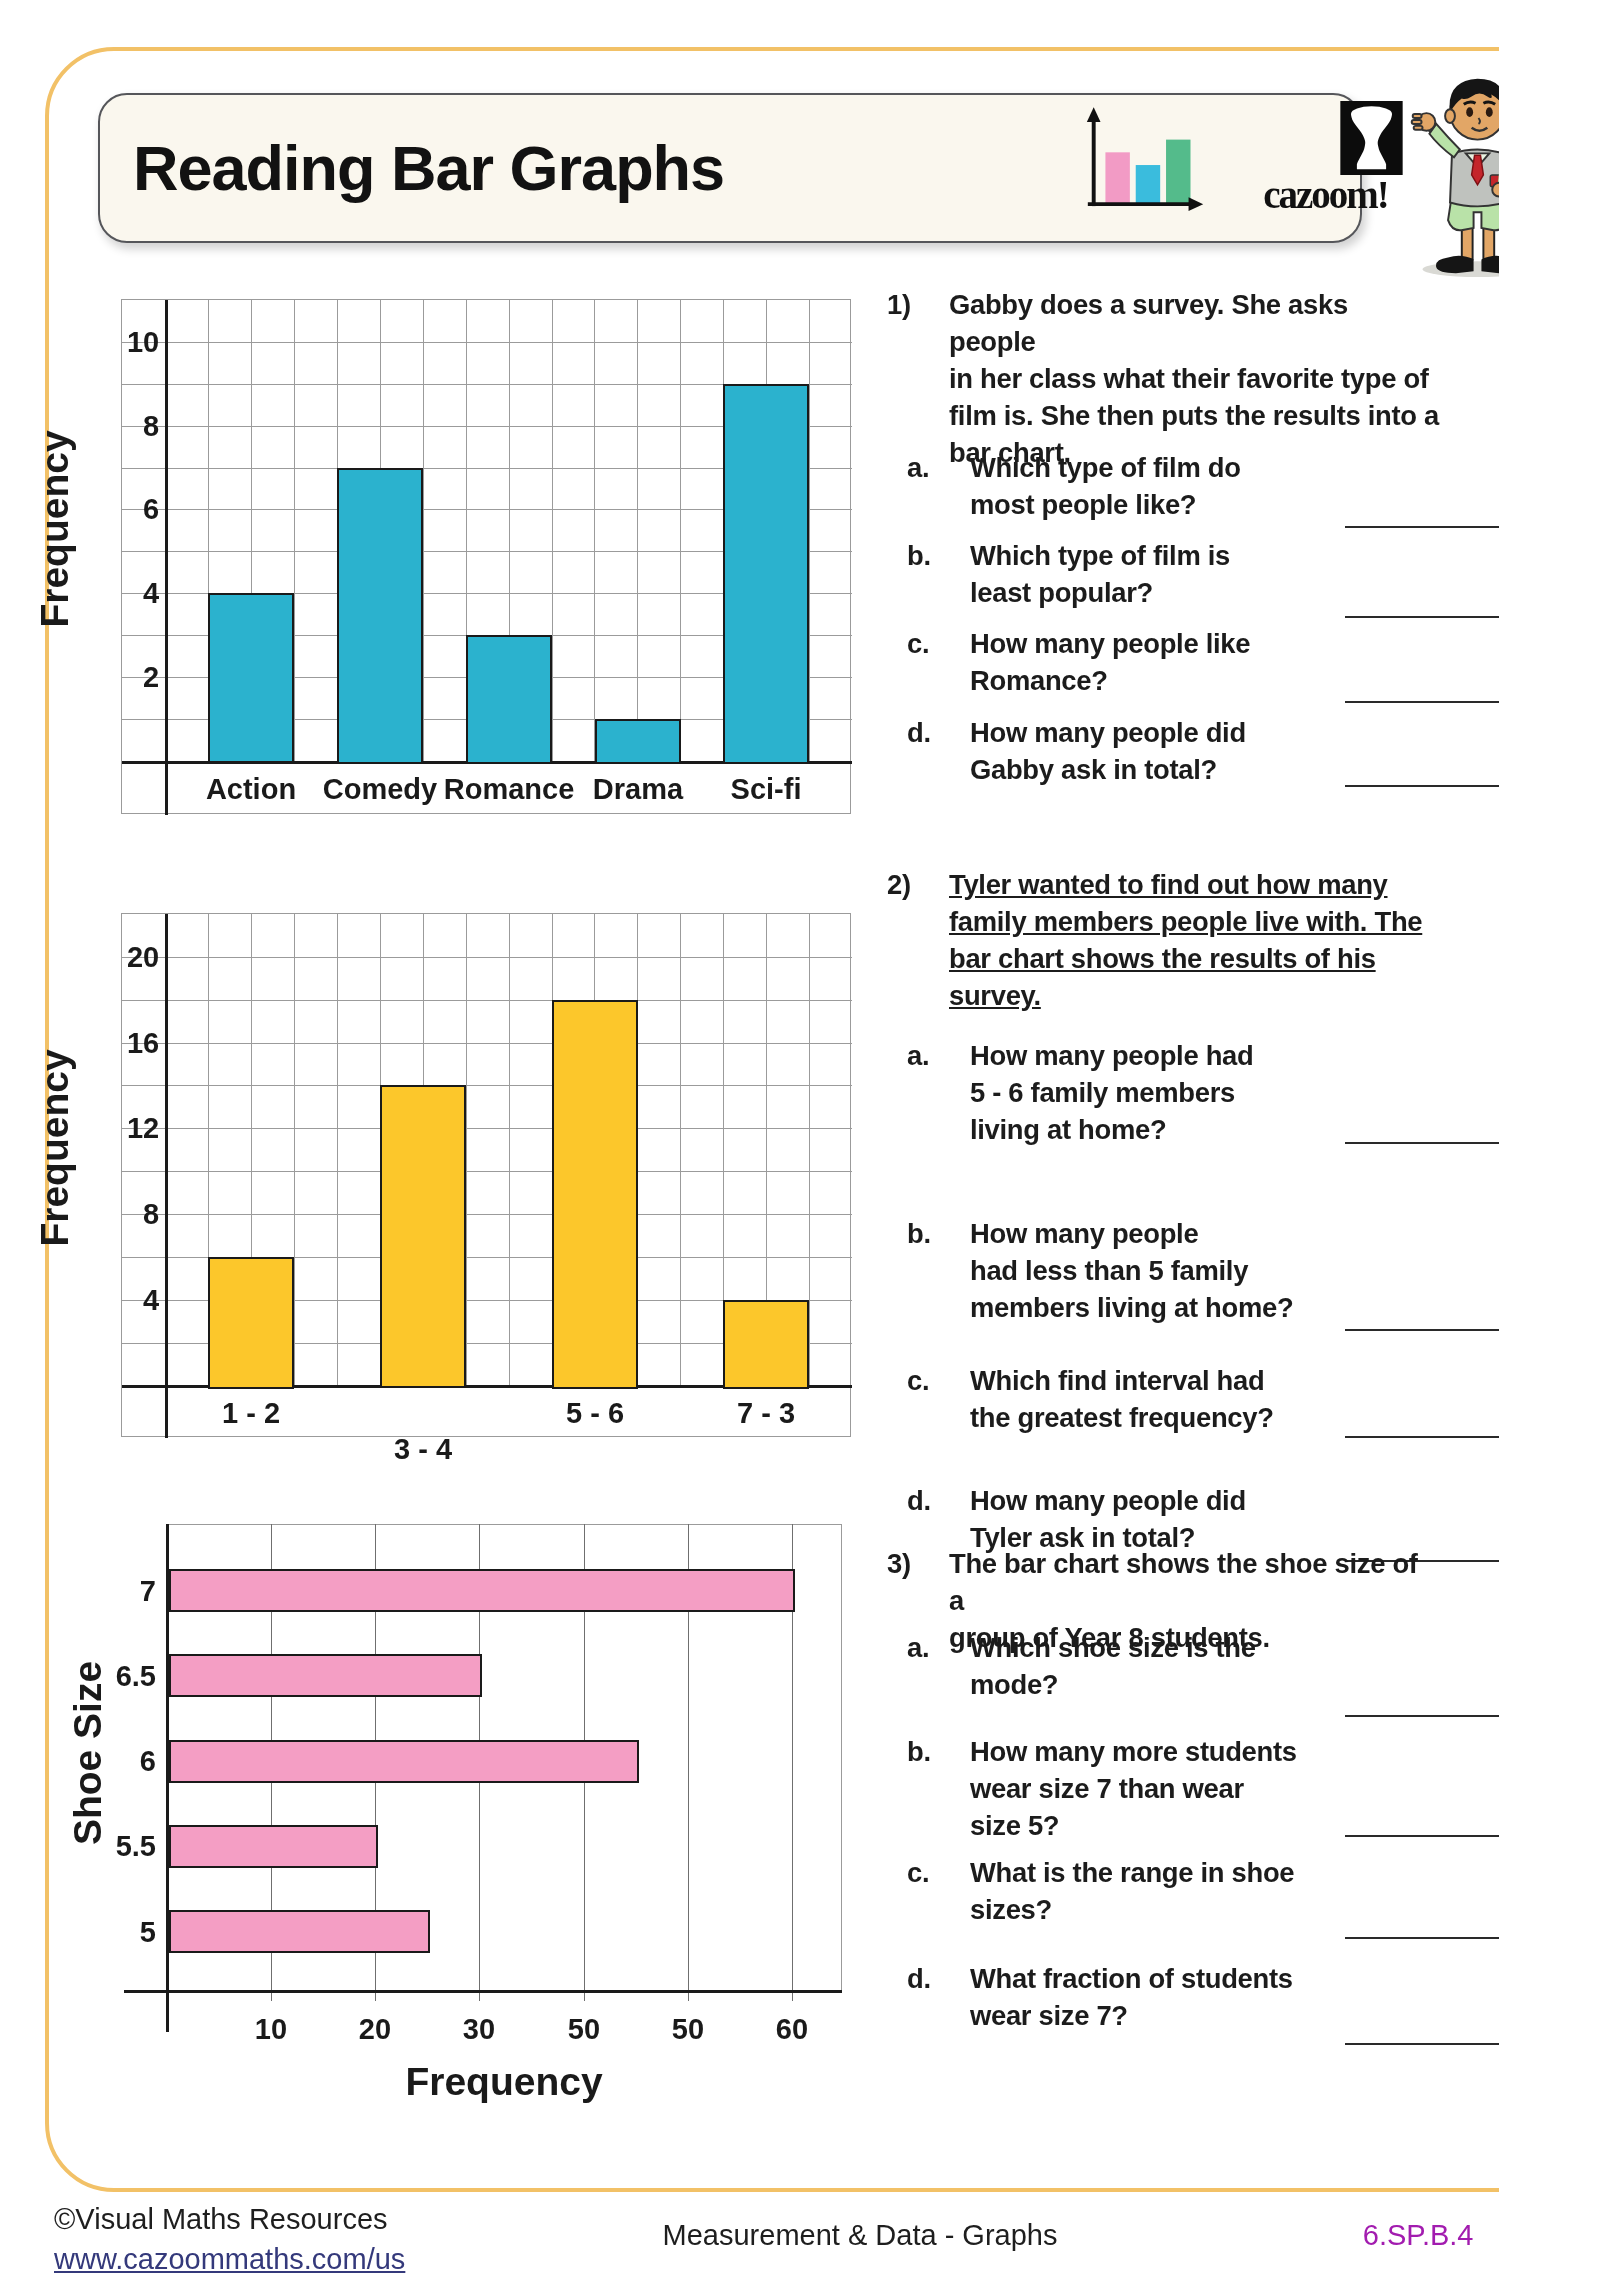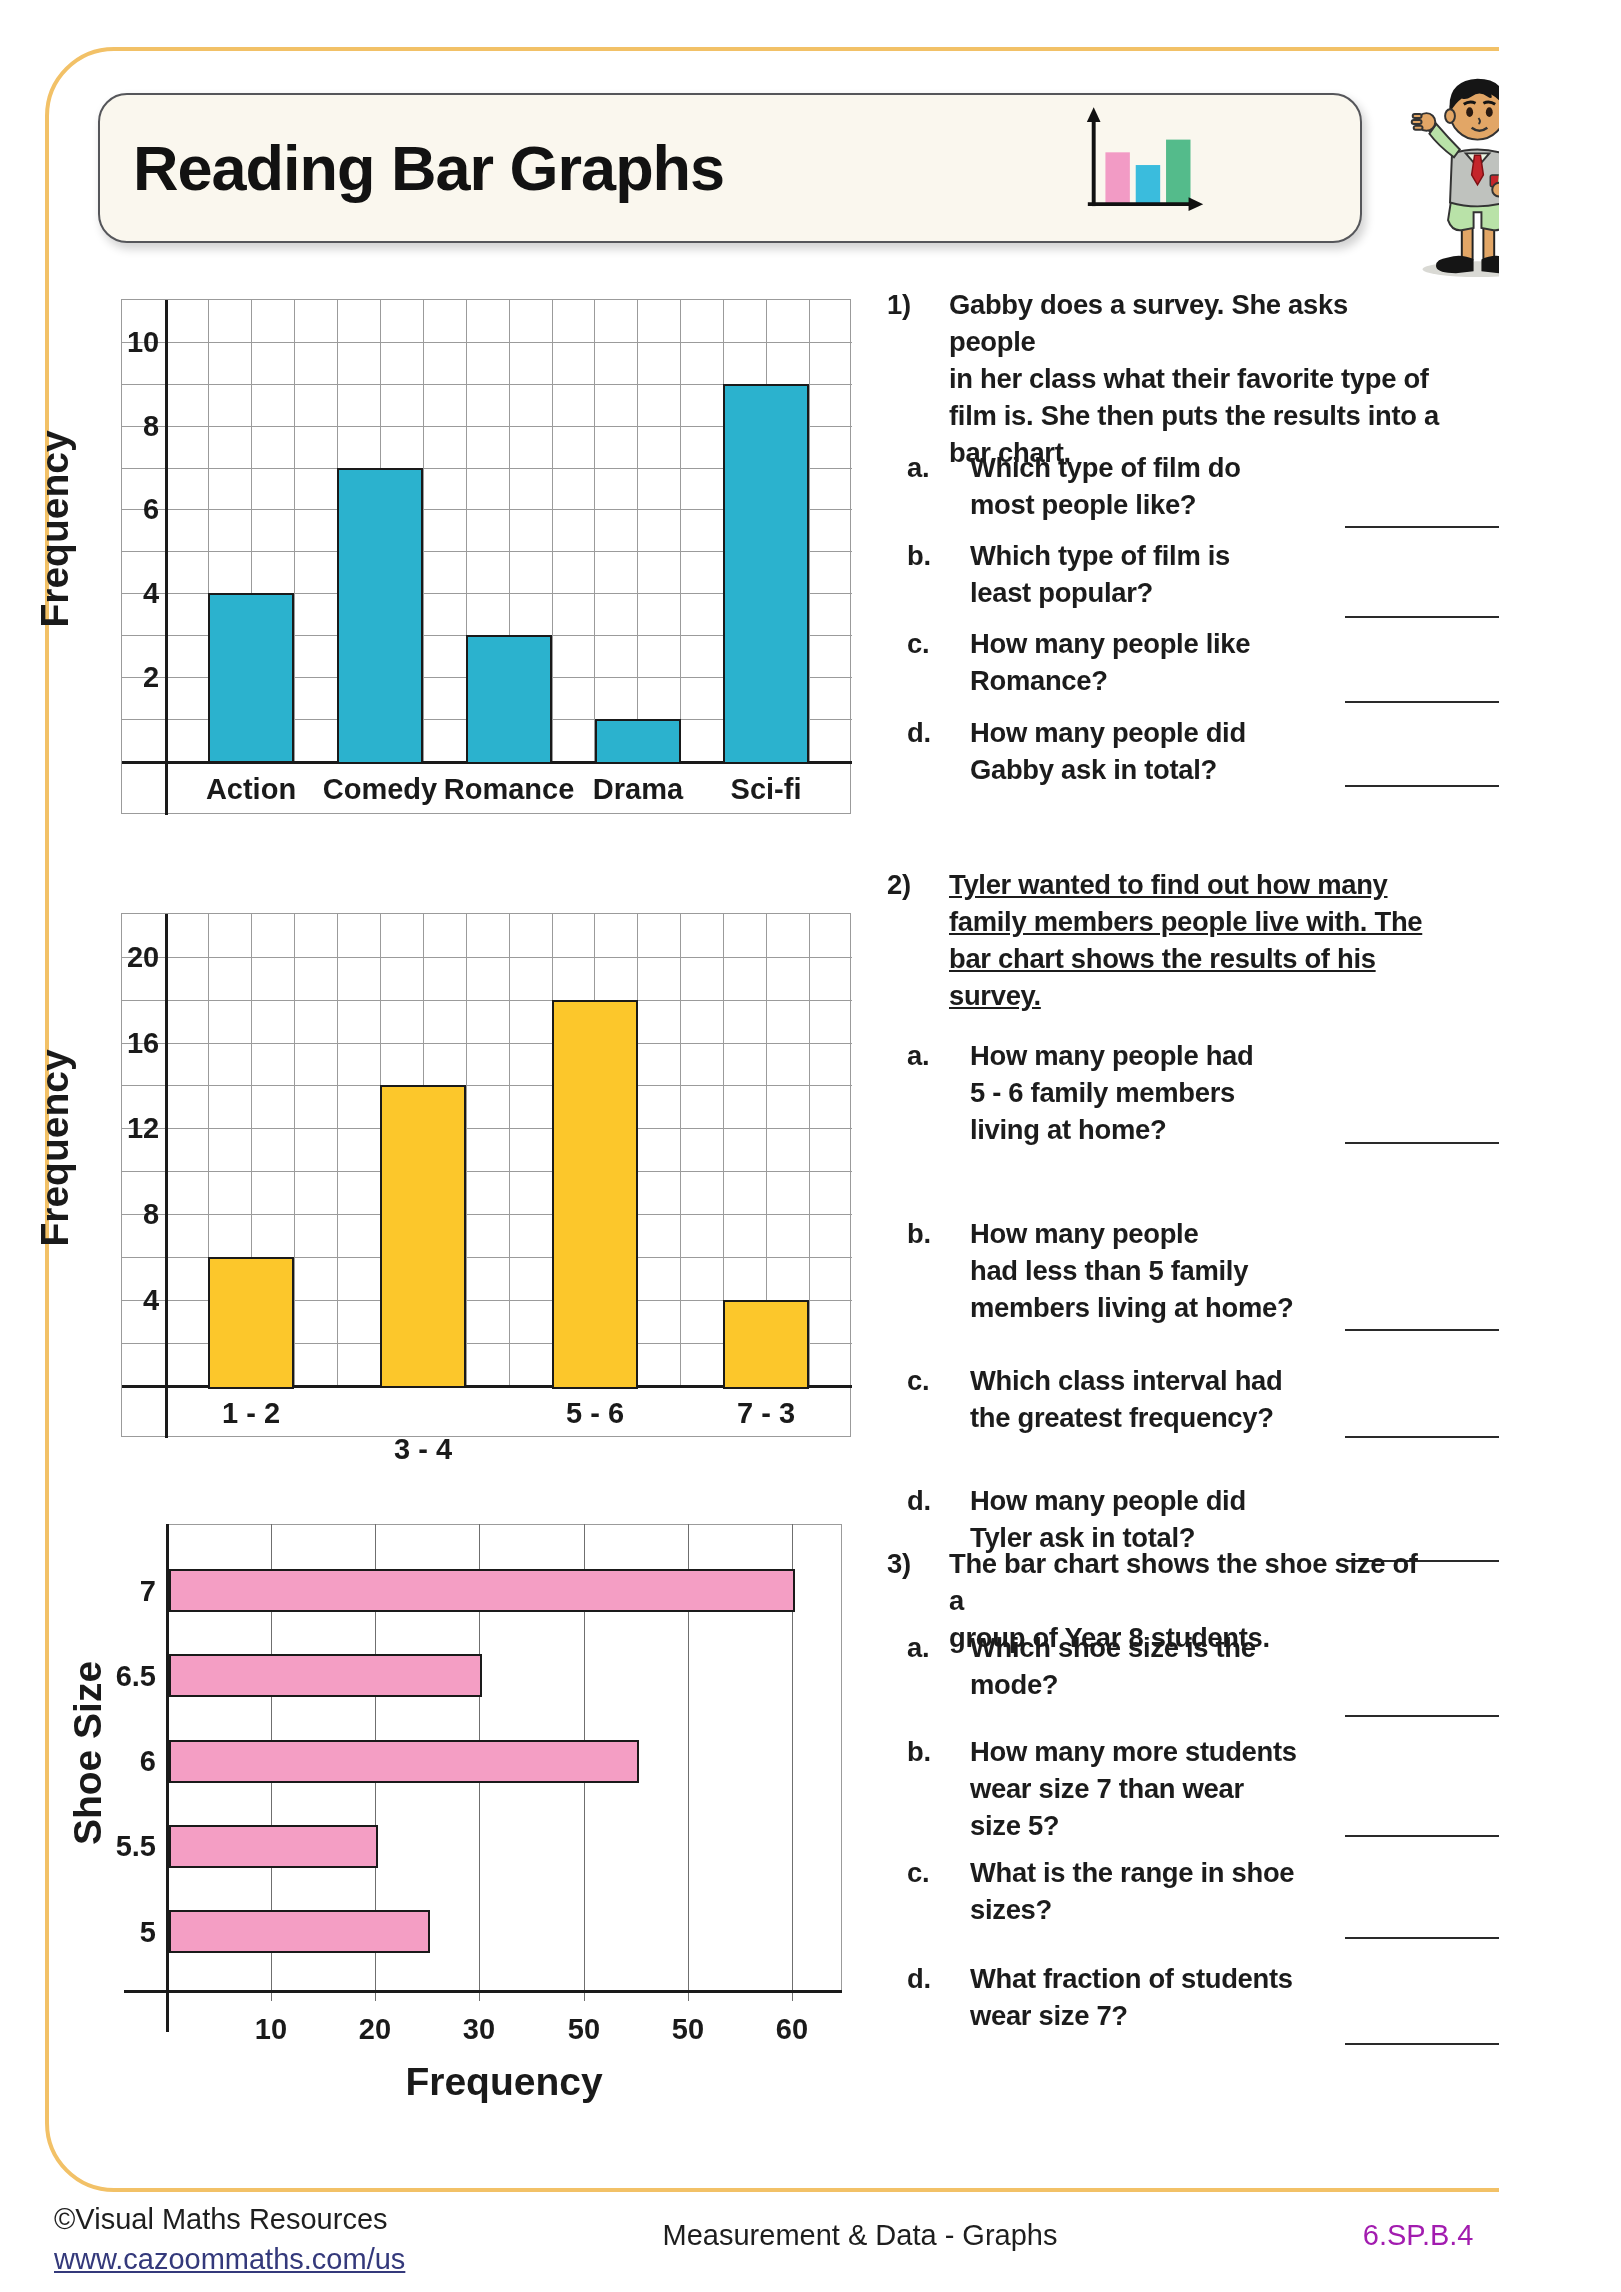--- a/index.html
+++ b/index.html
@@ -62,20 +62,28 @@
     <svg class="hdr-icon" width="132" height="123" viewBox="0 0 135 125">
       <rect x="26" y="48" width="25" height="53" fill="#F29BC5"></rect>
       <rect x="57" y="61" width="25" height="40" fill="#3ABCDD"></rect>
       <rect x="88" y="35" width="25" height="66" fill="#54BB8B"></rect>
       <line x1="14" y1="10" x2="14" y2="103" stroke="#111" stroke-width="4"></line>
       <line x1="8" y1="101" x2="118" y2="101" stroke="#111" stroke-width="4"></line>
       <polygon points="14,2 7,17 21,17" fill="#111"></polygon>
       <polygon points="126,101 111,94 111,108" fill="#111"></polygon>
     </svg>
 
+    <div class="logo-box">
+      <svg class="logo-drum" width="63" height="74" viewBox="0 0 64 76">
+        <rect x="0" y="0" width="64" height="76" fill="#0c0c0c"></rect>
+        <ellipse cx="32" cy="13" rx="21" ry="7.5" fill="#fff"></ellipse>
+        <path d="M11 13 C11 22 19 27 23 35 C26 41 26 43 25 47 C24 53 19 59 17 65 L17 70 L47 70 L47 65 C45 59 40 53 39 47 C38 43 38 41 41 35 C45 27 53 22 53 13 Z" fill="#fff"></path>
+      </svg>
+      <div class="logo-text">cazoom!</div>
+    </div>
   </div>
 
   <svg class="mascot" width="162" height="216" viewBox="0 0 165 220">
     <ellipse cx="82" cy="208" rx="56" ry="8" fill="#d9d9d4"></ellipse>
     <rect x="66" y="160" width="11" height="38" fill="#E2A666" stroke="#222" stroke-width="2"></rect>
     <rect x="88" y="160" width="11" height="38" fill="#E2A666" stroke="#222" stroke-width="2"></rect>
     <path d="M52 196 q-14 2 -12 10 q2 6 20 6 l18 -2 l0 -12 q-12 -6 -26 -2z" fill="#151515"></path>
     <path d="M112 196 q14 2 12 10 q-2 6 -20 6 l-18 -2 l0 -12 q12 -6 26 -2z" fill="#151515"></path>
     <path d="M56 132 L108 132 L112 158 Q108 170 97 168 L86 166 L86 150 L78 150 L78 166 L67 168 Q56 170 52 158 Z" fill="#B9E2A8" stroke="#333" stroke-width="2"></path>
     <path d="M56 90 Q82 82 108 90 L110 140 Q82 148 54 140 Z" fill="#BFC2BE" stroke="#333" stroke-width="2"></path>
@@ -259,21 +267,21 @@
       <div class="qtext" style="left: 970px; top: 1037px; width: 441px;">How many people had
 5 - 6 family members
 living at home?</div>
       <div class="answer-line" style="top: 1142px;"></div>
       <div class="qnum" style="left: 907px; top: 1215px;">b.</div>
       <div class="qtext" style="left: 970px; top: 1215px; width: 441px;">How many people
 had less than 5 family
 members living at home?</div>
       <div class="answer-line" style="top: 1329px;"></div>
       <div class="qnum" style="left: 907px; top: 1362px;">c.</div>
-      <div class="qtext" style="left: 970px; top: 1362px; width: 441px;">Which class interval had
+      <div class="qtext" style="left: 970px; top: 1362px; width: 441px;">Which find interval had
 the greatest frequency?</div>
       <div class="answer-line" style="top: 1436px;"></div>
       <div class="qnum" style="left: 907px; top: 1482px;">d.</div>
       <div class="qtext" style="left: 970px; top: 1482px; width: 441px;">How many people did
 Tyler ask in total?</div>
       <div class="answer-line" style="top: 1560px;"></div>
       <div class="qnum" style="left: 887px; top: 1545px;">3)</div>
       <div class="qtext" style="left: 949px; top: 1545px; width: 490px;">The bar chart shows the shoe size of a
 group of Year 8 students.</div>
       <div class="qnum" style="left: 907px; top: 1629px;">a.</div>

